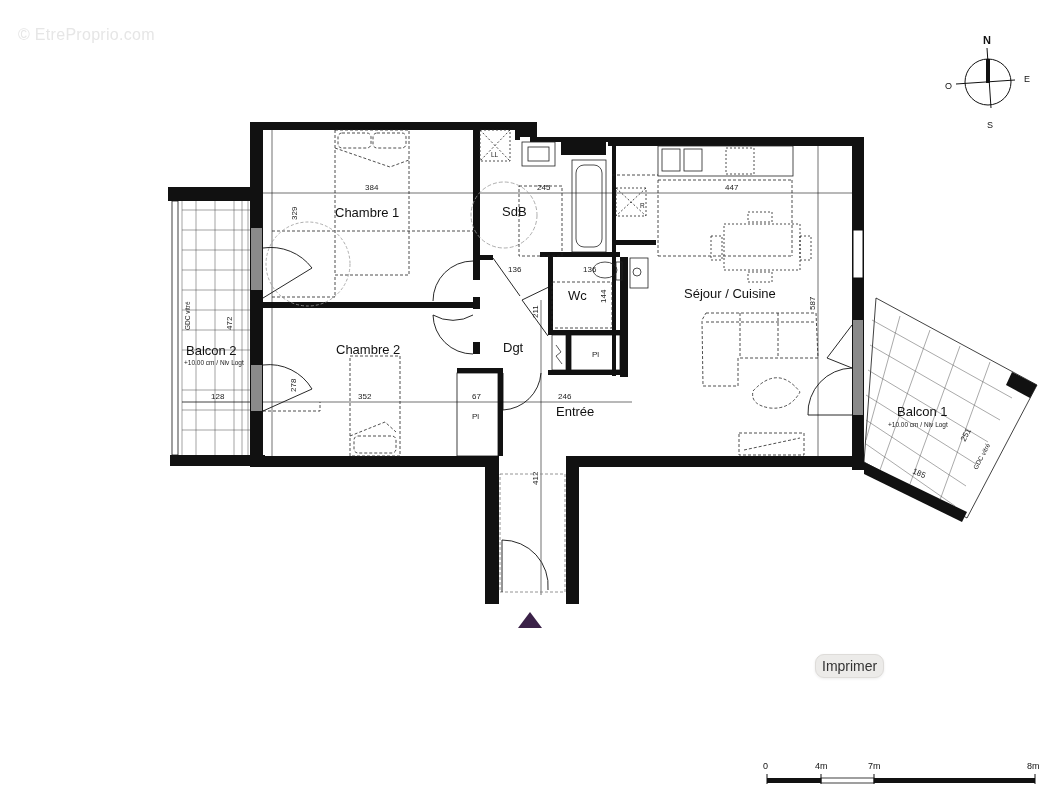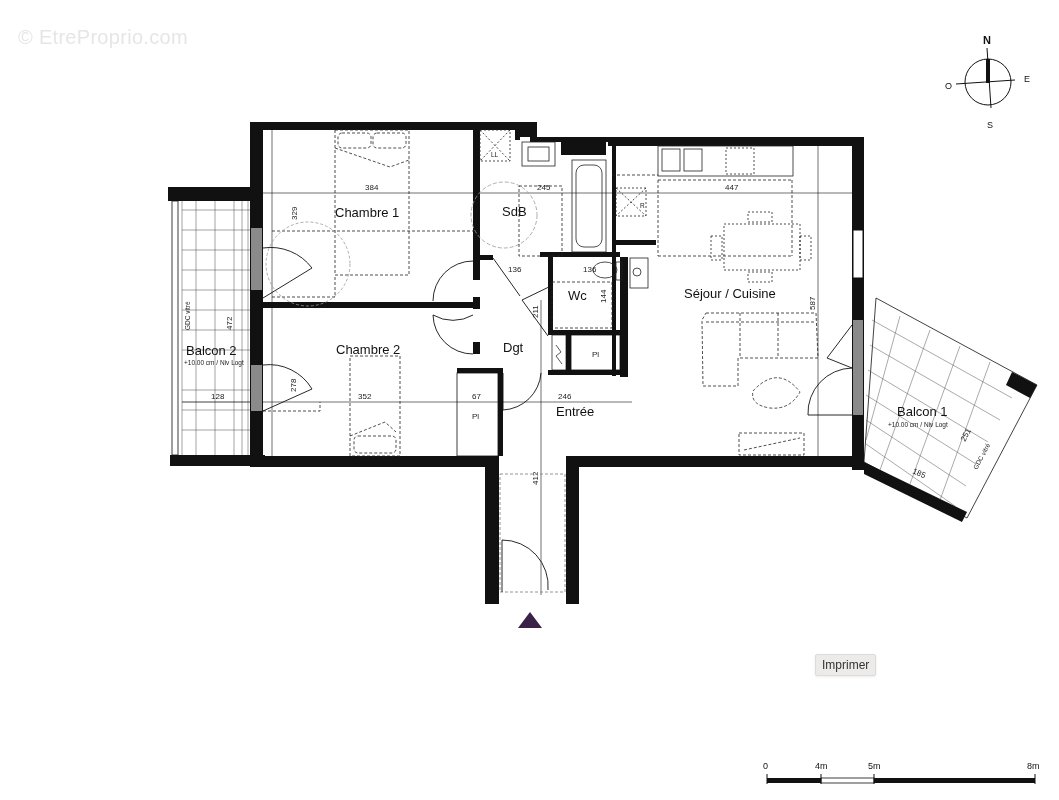--- a/index.html
+++ b/index.html
@@ -1,23 +1,23 @@
 <!DOCTYPE html>
 <html><head>
 <meta charset="utf-8">
 <style>
   html, body { margin:0; padding:0; background:#ffffff; }
   body { width:1059px; height:800px; position:relative; overflow:hidden; font-family:"Liberation Sans", sans-serif; }
-  .watermark { position:absolute; left:18px; top:26px; font-size:20px; color:#e6e6e6; letter-spacing:0.3px; }
+  .watermark { position:absolute; left:18px; top:26px; font-size:16px; color:#e6e6e6; letter-spacing:0.3px; }
   .plan { position:absolute; left:0; top:0; }
   .lbl { font-family:"Liberation Sans", sans-serif; fill:#111; }
   .room { font-size:13px; }
   .dim { font-size:8px; fill:#222; }
   .tiny { font-size:6.5px; fill:#222; }
-  .print-btn { position:absolute; left:815px; top:654px; padding:3px 6px; background:#ecebe9; border:1px solid #dedcd9; border-radius:2px; font-size:12px; color:#333; box-shadow:0 1px 3px rgba(0,0,0,0.08); cursor:pointer; }
+  .print-btn { position:absolute; left:815px; top:654px; padding:3px 6px; background:#ecebe9; border:1px solid #dedcd9; border-radius:9px; font-size:14px; color:#333; box-shadow:0 1px 3px rgba(0,0,0,0.08); cursor:pointer; }
   .scale-lbl { position:absolute; top:761px; font-size:9px; color:#111; }
 </style>
 </head>
 <body>
 
 <div class="watermark">© EtreProprio.com</div>
 
 <svg class="plan" width="1059" height="800" viewBox="0 0 1059 800">
 
   <g>
@@ -268,16 +268,16 @@
     <rect x="874" y="778" width="161" height="5" fill="#111"></rect>
     <line x1="767" y1="774" x2="767" y2="784" stroke="#111"></line>
     <line x1="821" y1="774" x2="821" y2="784" stroke="#111"></line>
     <line x1="874" y1="774" x2="874" y2="784" stroke="#111"></line>
     <line x1="1035" y1="774" x2="1035" y2="784" stroke="#111"></line>
   </g>
 </svg>
 
 <div class="scale-lbl" style="left:763px">0</div>
 <div class="scale-lbl" style="left:815px">4m</div>
-<div class="scale-lbl" style="left:868px">5m</div>
+<div class="scale-lbl" style="left:868px">7m</div>
 <div class="scale-lbl" style="left:1027px">8m</div>
 
 <div class="print-btn">Imprimer</div>
 
 </body></html>

